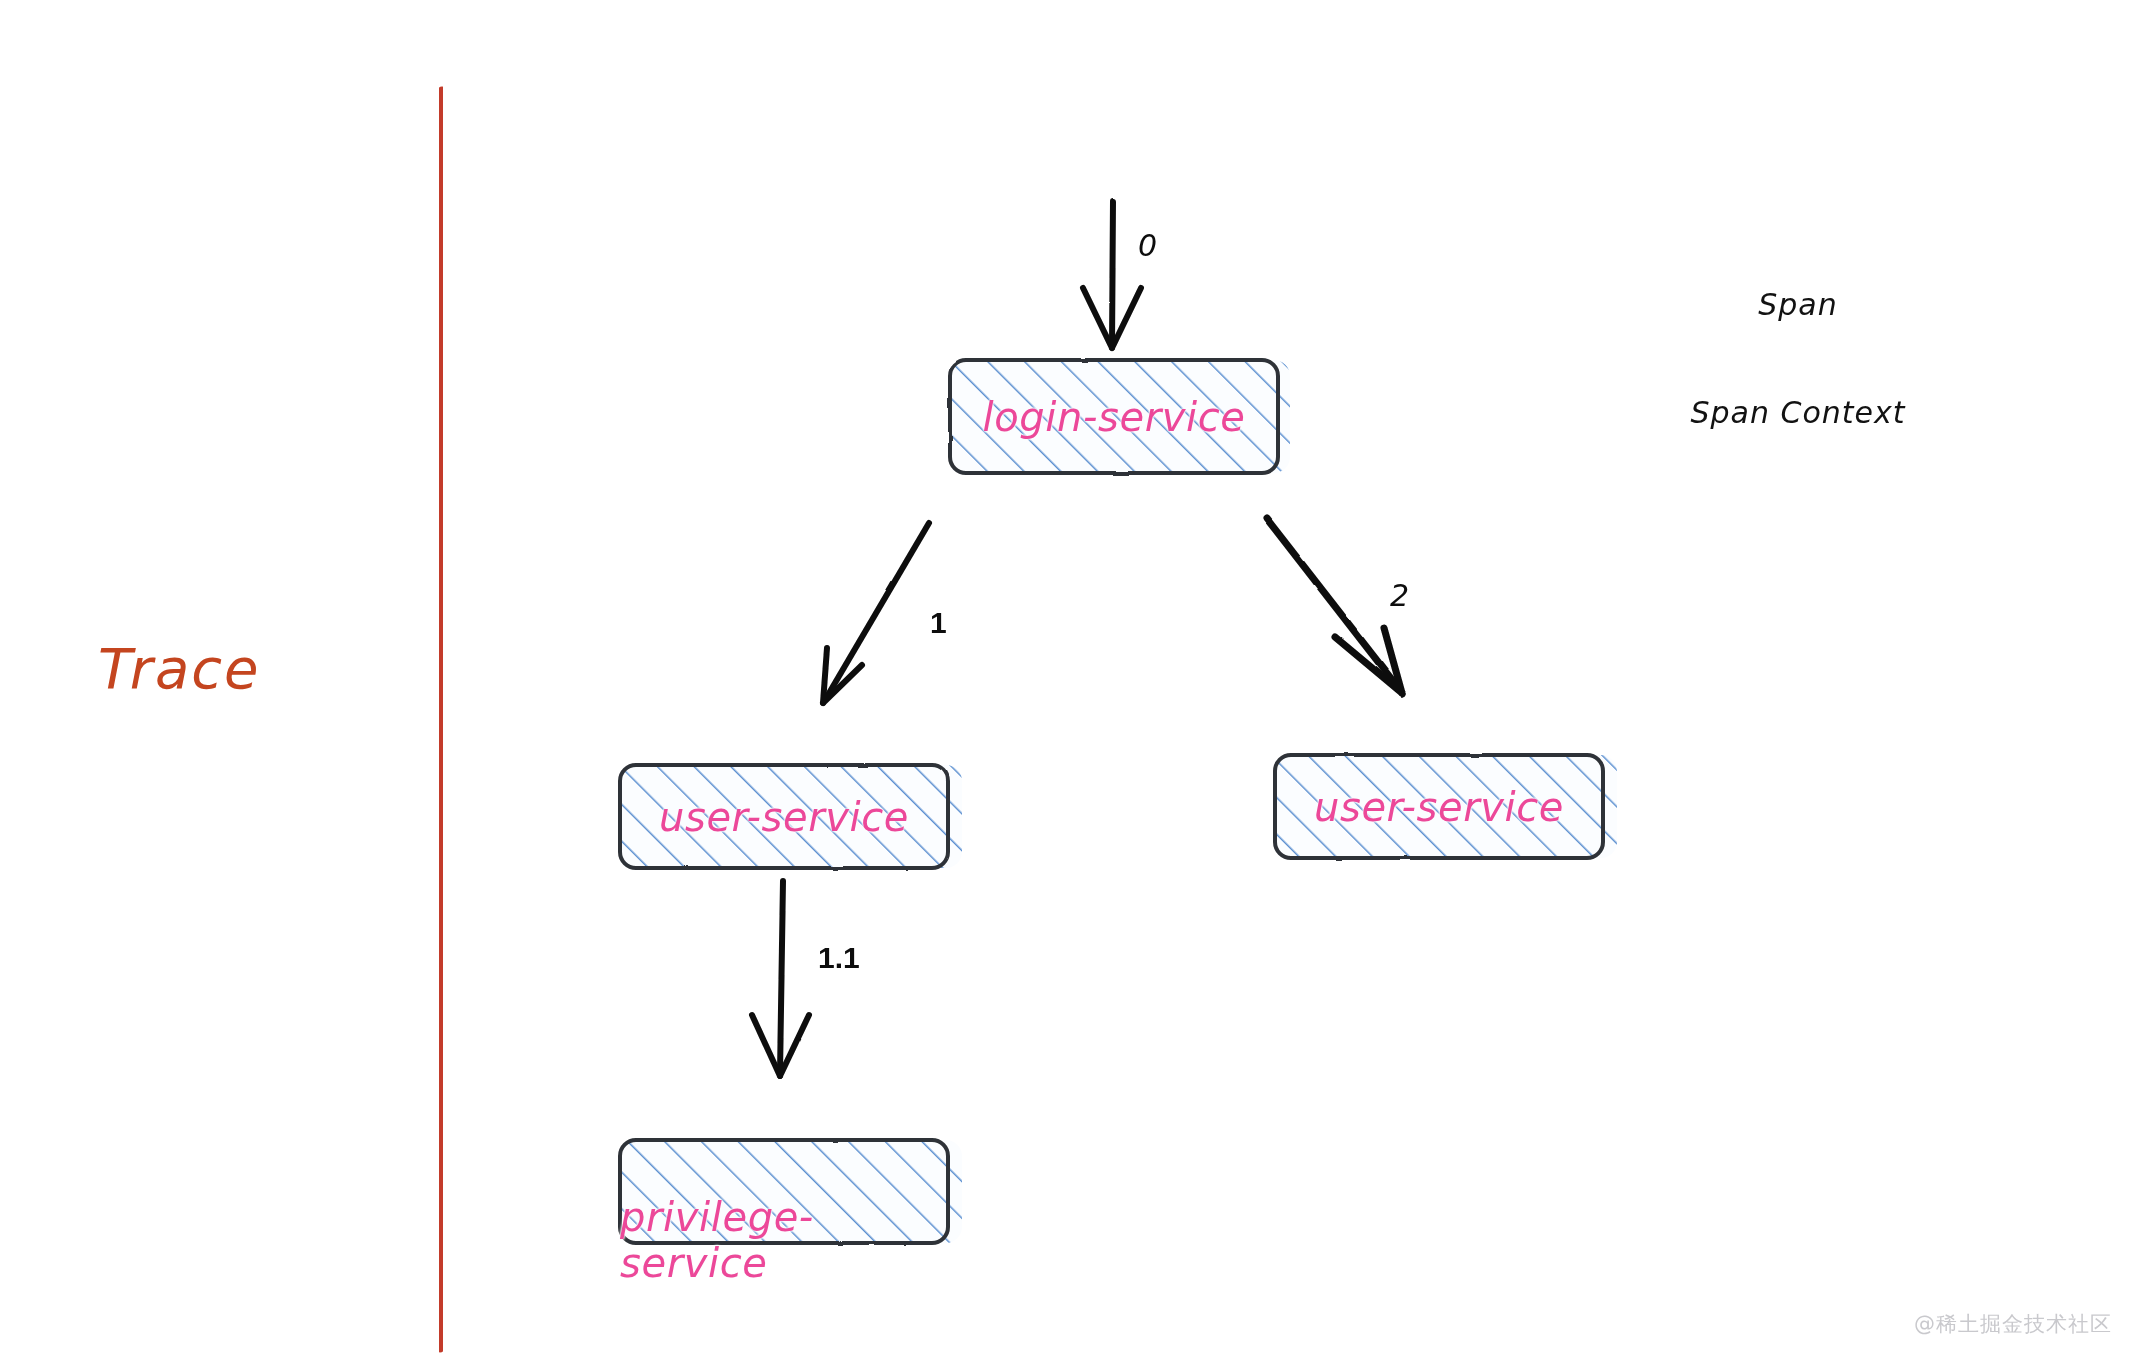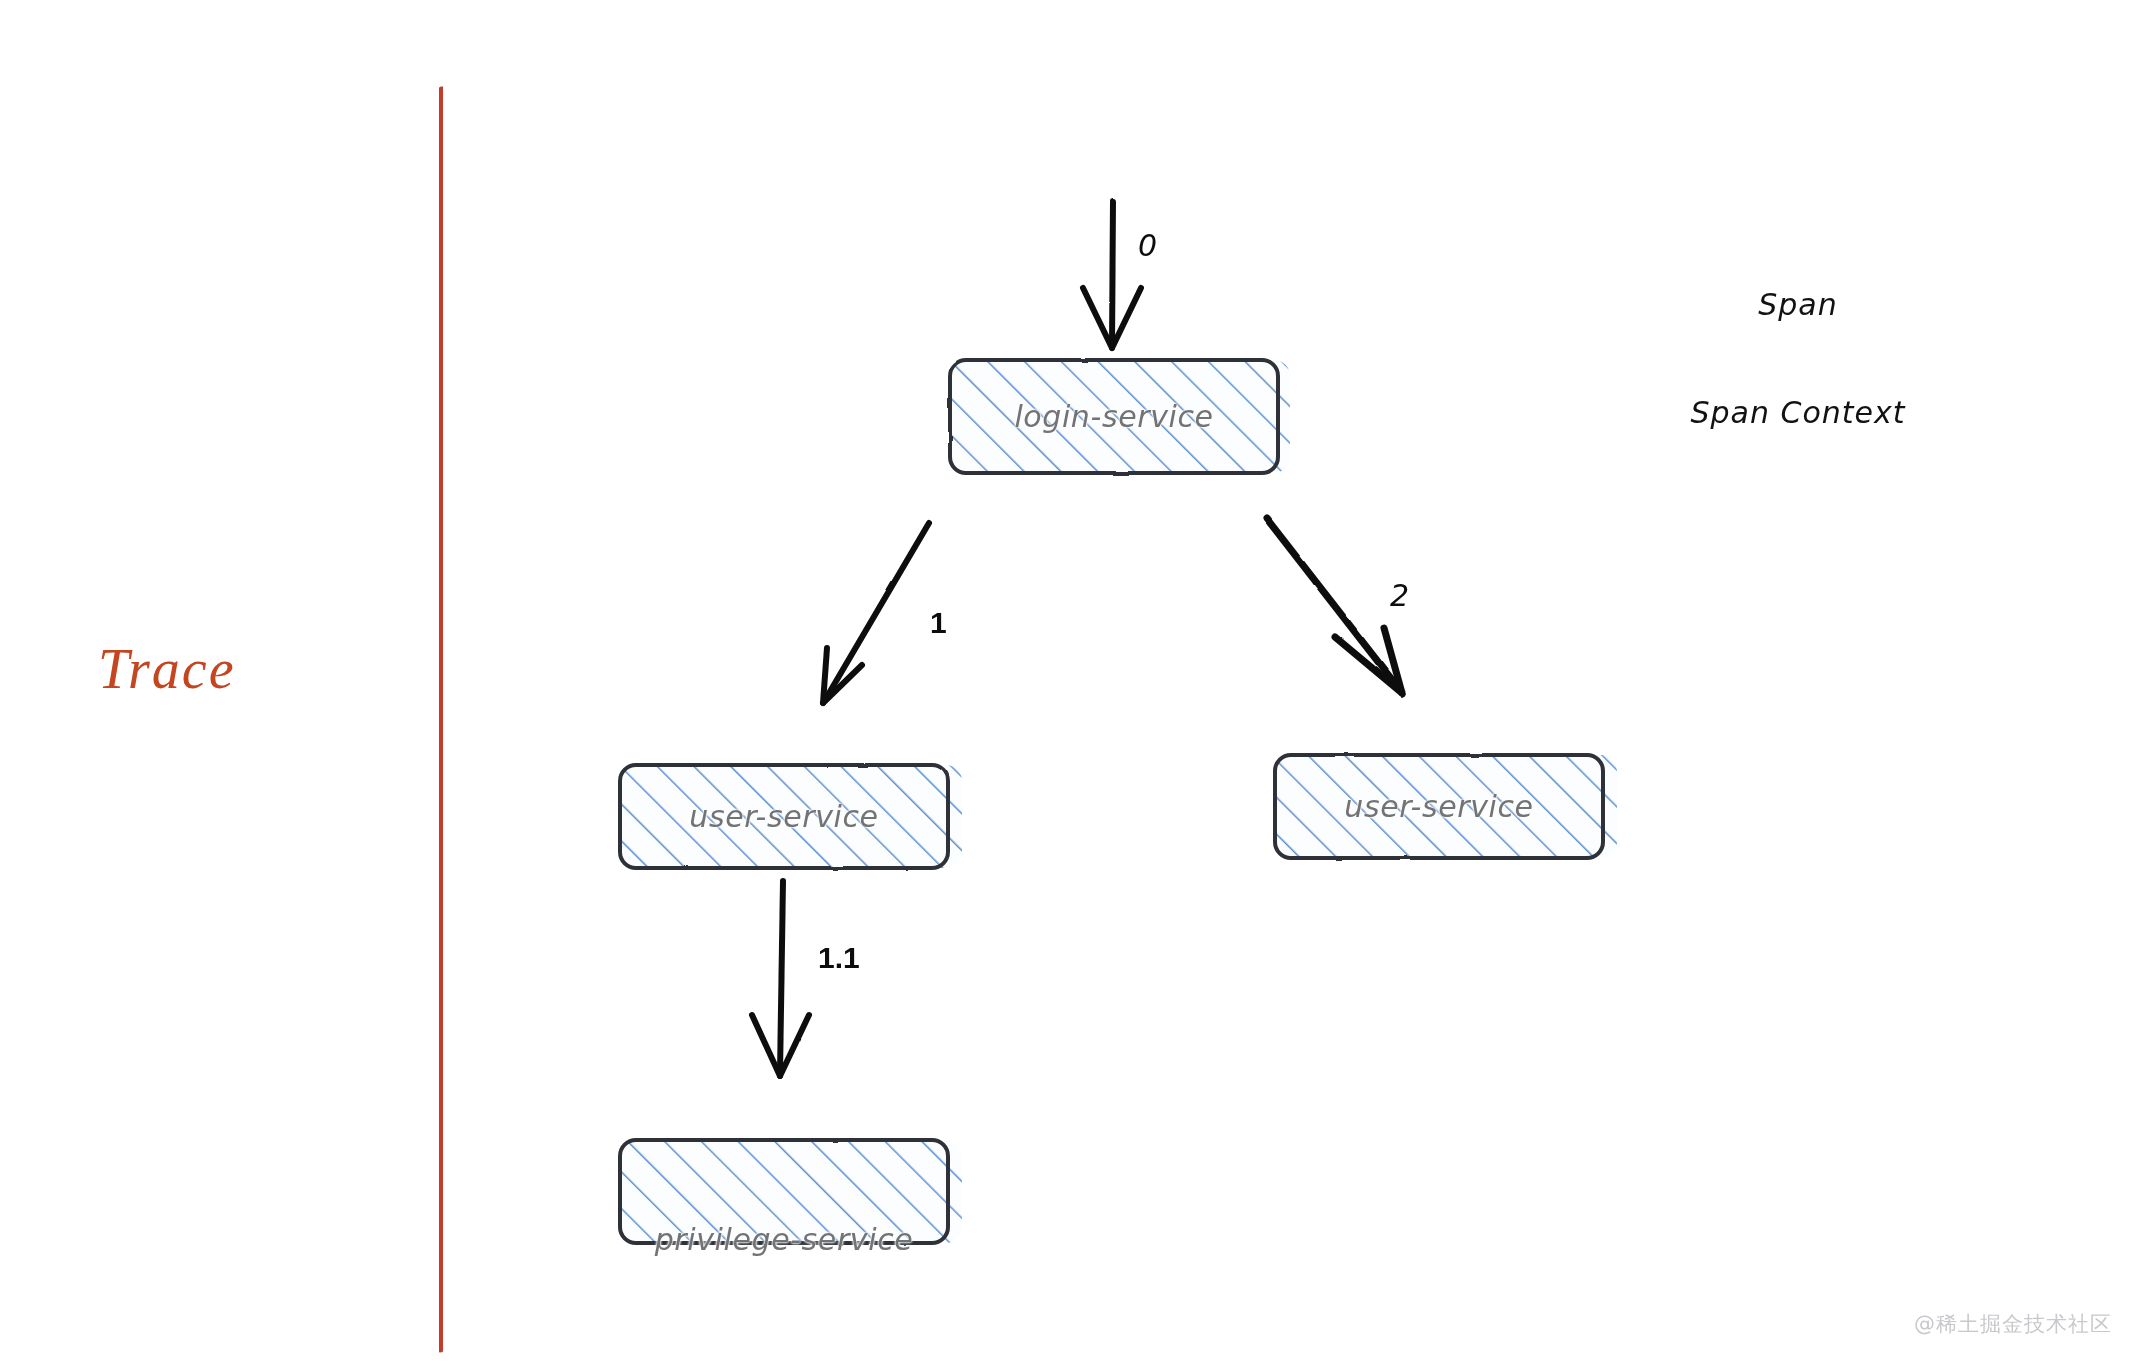--- a/index.html
+++ b/index.html
@@ -41,43 +41,42 @@
     letter-spacing: 0.5px;
   }
 
   #trace-label {
     left: 98px;
     top: 636px;
     font-size: 56px;
     color: #c4451f;
     font-weight: 500;
     letter-spacing: 2px;
-    font-family: Liberation Serif, serif;
   }
   #legend {
     left: 1648px;
     top: 216px;
     font-size: 30px;
     text-align: center;
     width: 300px;
     color: #121212;
     letter-spacing: 1px;
   }
   #legend div { display: block; }
   #legend .l2 { margin-top: 2px; }
 
   .node-text {
     position: absolute;
     display: flex;
     align-items: center;
     justify-content: center;
     font-family: "DejaVu Sans", sans-serif;
     font-style: italic;
-    font-size: 30px;
-    color: #737373;
+    font-size: 40px;
+    color: #ec4899;
     letter-spacing: 0.6px;
     pointer-events: none;
     text-shadow: 0 0 3px #fbfdff, 0 0 3px #fbfdff, 0 0 2px #fbfdff;
   }
 
   .edge-num {
     position: absolute;
     font-size: 30px;
     color: #0d0d0d;
   }

